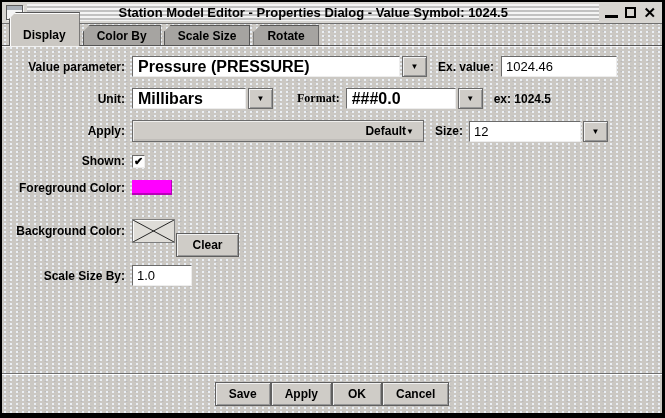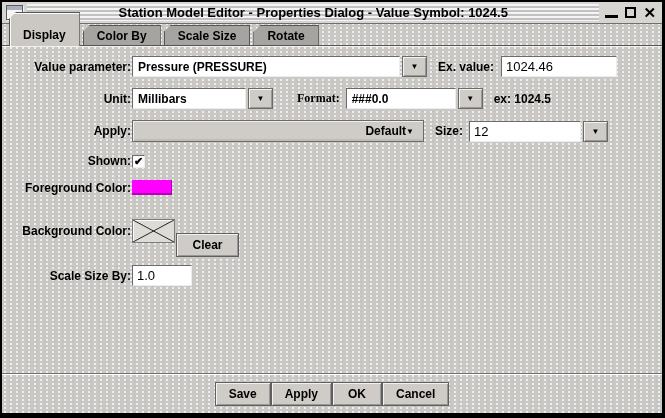--- a/index.html
+++ b/index.html
@@ -60,29 +60,29 @@
   .tab.active {
     background:#cbc8c3; z-index:2;
     box-shadow:inset 1px 1px 0 #fdfdfd;
     padding-top:15px; padding-bottom:4px;
   }
   .tab.inactive { background:#a6a4a1; z-index:0; }
 
   
   .content { flex:1 1 auto; padding:6px 8px 0; box-shadow:inset 0 1px 0 rgba(255,255,255,.75); }
   .row { display:flex; align-items:center; }
-  .lbl { width:122px; flex:0 0 122px; text-align:right; padding-right:1px;
+  .lbl { width:122px; flex:0 0 122px; text-align:right; padding-right:7px;
          font-weight:bold; font-size:12px; color:#000; white-space:nowrap; }
   .inline-lbl { font-weight:bold; font-size:12px; color:#000; white-space:nowrap; }
 
   .cfield {
     height:21px; background:#fff;
     border:1px solid; border-color:#6b6b6b #ededed #ededed #6b6b6b;
     display:flex; align-items:center; padding:0 5px;
-    font-weight:bold; font-size:12px; white-space:nowrap; overflow:hidden;
+    font-weight:bold; font-size:16px; white-space:nowrap; overflow:hidden;
   }
   .arrow-btn {
     width:25px; height:21px; margin-left:2px; flex:0 0 25px;
     background:#cfccc7; border:1px solid #6b6b6b;
     box-shadow:inset 1px 1px 0 #f2f2f2, inset -1px -1px 0 #979797;
     display:flex; align-items:center; justify-content:center;
     font-size:8px; color:#000; cursor:default;
   }
   .gcombo {
     height:22px; background:#cfccc7;

